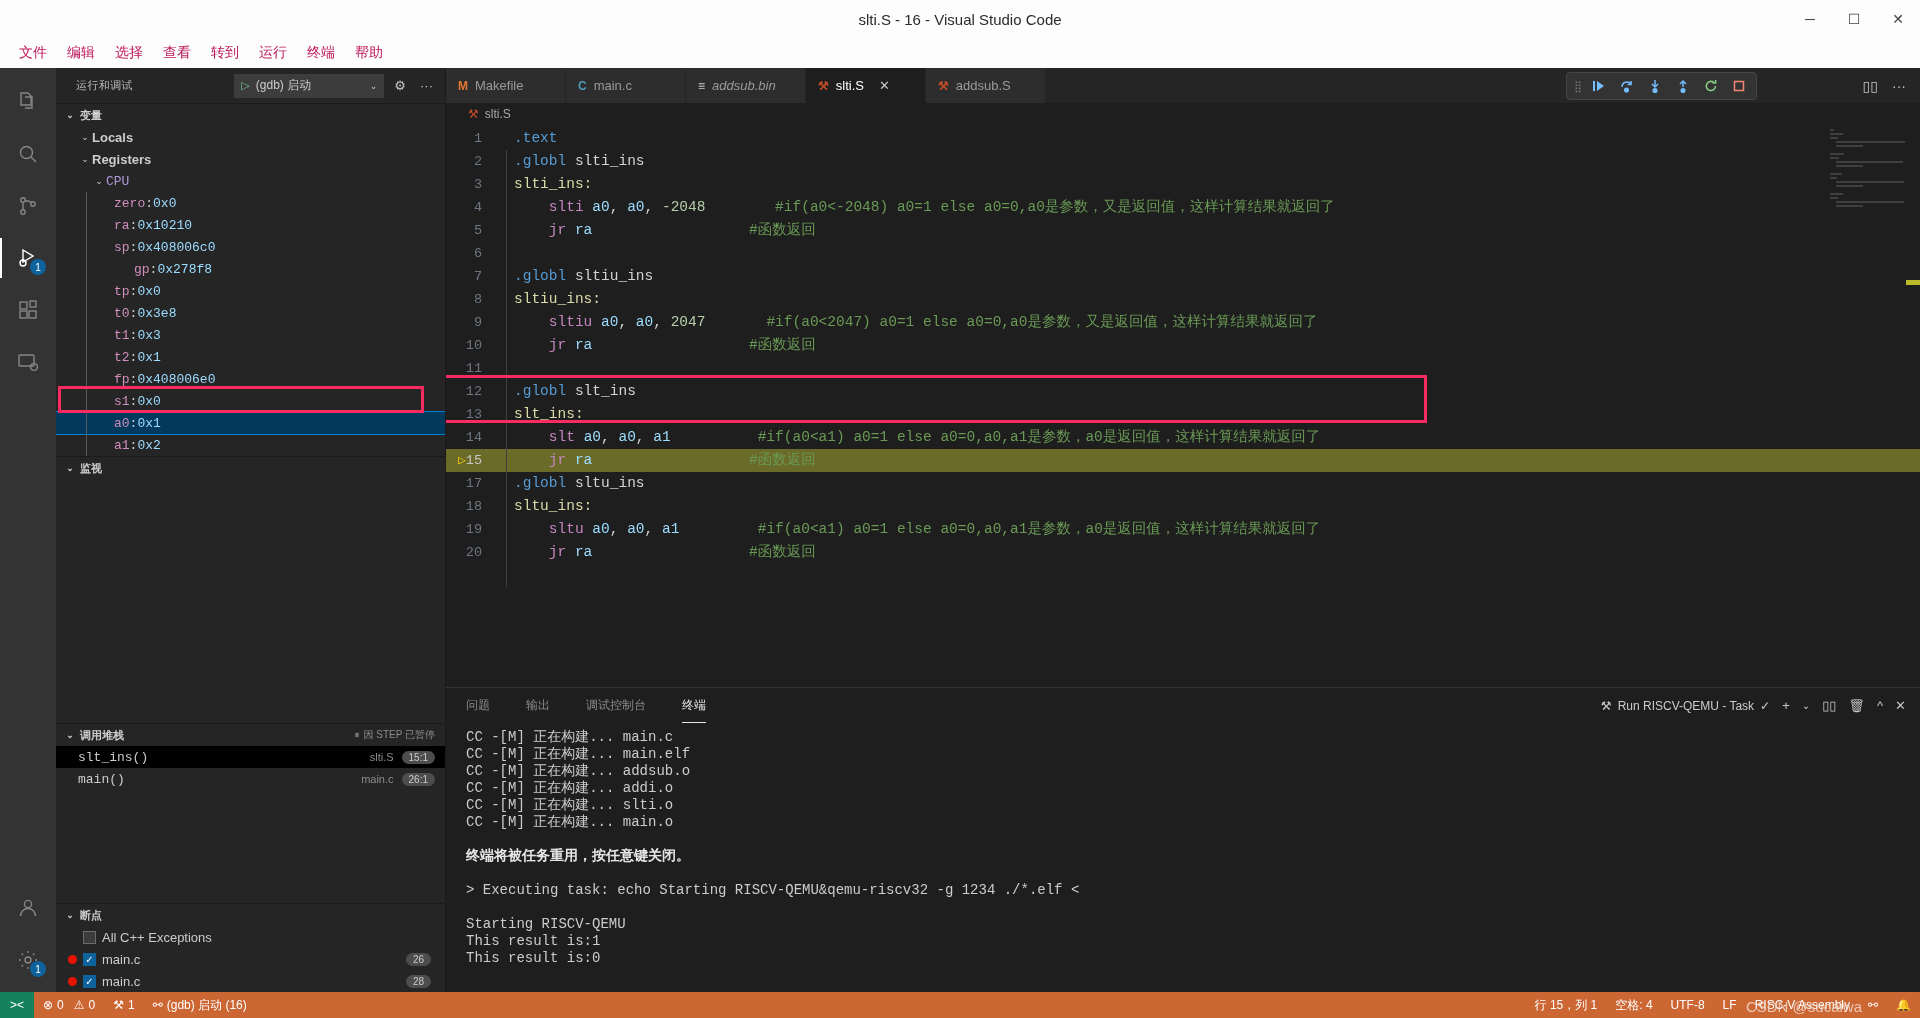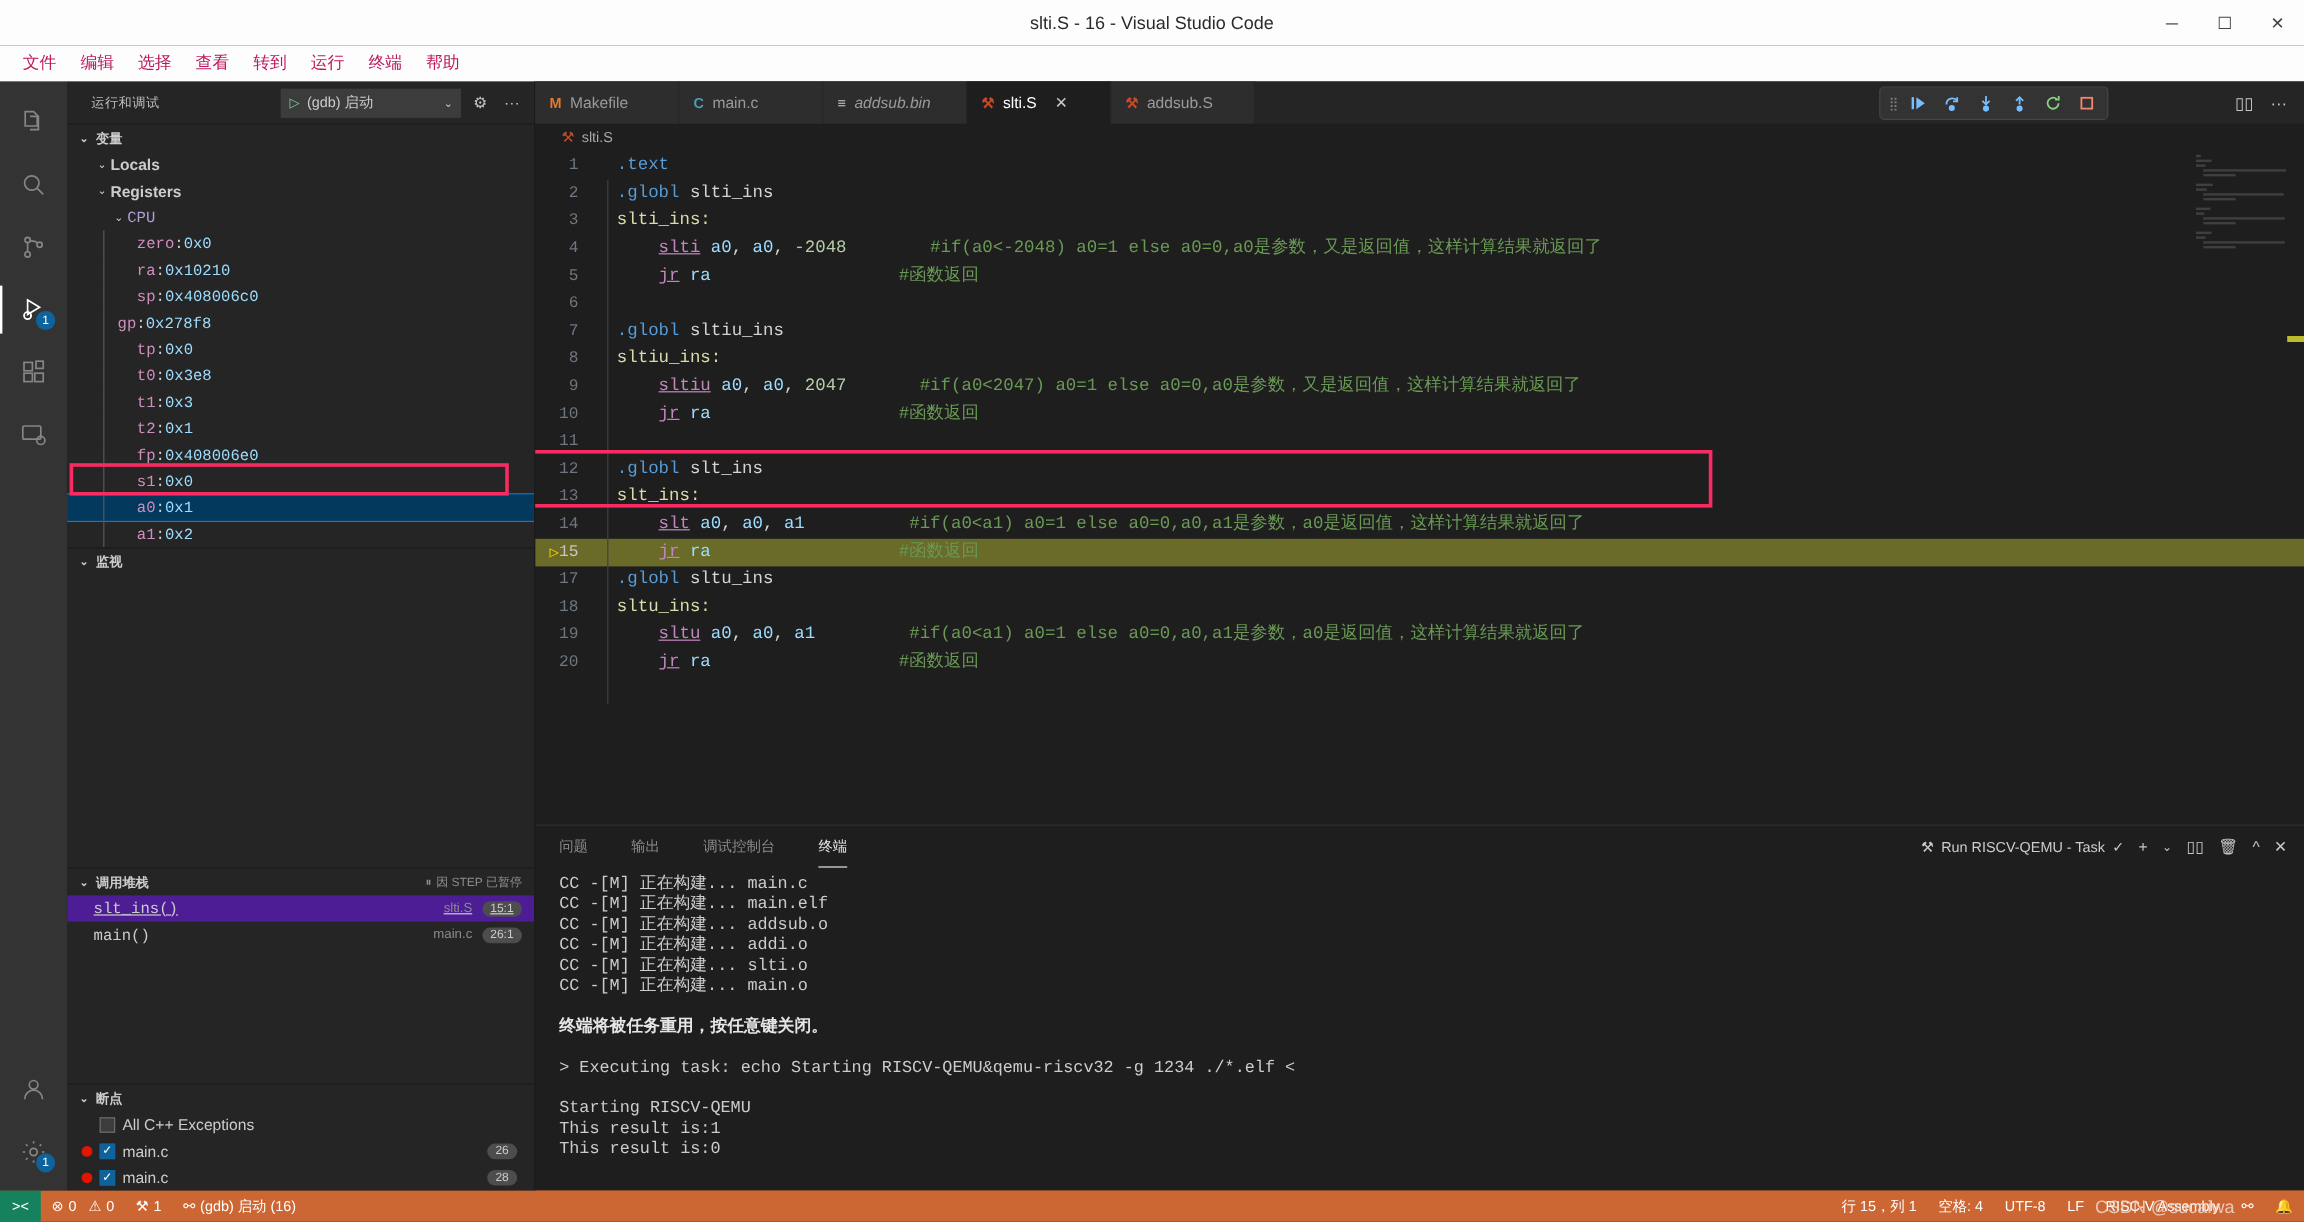--- a/index.html
+++ b/index.html
@@ -106,21 +106,21 @@
   .tree-row.selected { background: #04395e; outline: 1px solid #007fd4; }
   .tree-row .guide {
     position: absolute; left: 30px; top: 0; bottom: 0; width: 1px; background: #585858;
   }
 
   
   .cs-row {
     height: 22px; display: flex; align-items: center; padding-left: 22px;
     font-size: 13px; color: #cccccc; font-family: "Liberation Mono", monospace;
   }
-  .cs-row.active { background: #4c1d95; text-decoration: underline; }
+  .cs-row.active { background: #000000; }
   .cs-file { margin-left: auto; font-size: 11px; color: #8c8c8c; font-family:"Liberation Sans",sans-serif;}
   .cs-line {
     background: #4d4d4d; color: #cccccc; border-radius: 9px;
     font-size: 10px; padding: 1px 7px; margin: 0 10px 0 8px; font-family:"Liberation Sans",sans-serif;
   }
 
   
   .bp-row { height: 22px; display: flex; align-items: center; padding-left: 12px; font-size: 13px; color: #cccccc; gap: 6px;}
   .bp-dot { width: 9px; height: 9px; border-radius: 50%; background: #e51400; flex:none; }
   .bp-dot.hidden { visibility: hidden; }
@@ -168,21 +168,21 @@
     padding-top: 2px; position: relative;
   }
   .cline { height: 23px; display: flex; align-items: center; white-space: pre; position: relative; }
   .cline.current { background: #6a6a29; }
   .gutter { width: 56px; text-align: right; padding-right: 20px; color: #6e7681; flex: none; font-size: 13.5px;}
   .cline.current .gutter { color: #c6c6c6; }
   .bp-arrow { position: absolute; left: 12px; color: #ffcc00; font-size: 13px; }
   .ctext { padding-left: 12px; }
   .k-dir { color: #569cd6; }      
   .k-label { color: #dcdcaa; }    
-  .k-ins { color: #c586c0; text-decoration: underline; }      
+  .k-ins { color: #c586c0; }      
   .k-reg { color: #9cdcfe; }      
   .k-num { color: #b5cea8; }      
   .k-cmt { color: #6a9955; }      
   .k-pln { color: #d4d4d4; }
   .indent-guide { position: absolute; left: 60px; top: 0; bottom: 0; width: 1px; background: #404040; }
 
   .minimap {
     position: absolute; right: 14px; top: 4px; width: 76px; height: 80px;
     opacity: .55;
   }
@@ -345,21 +345,21 @@
               <span class="var-name">ra</span>
               <span class="var-colon">: </span>
               <span class="var-val">0x10210</span>
             </div>
             <div class="tree-row" style="padding-left: 58px;">
               <span class="guide"></span>
               <span class="var-name">sp</span>
               <span class="var-colon">: </span>
               <span class="var-val">0x408006c0</span>
             </div>
-            <div class="tree-row" style="padding-left: 42px;">
+            <div class="tree-row" style="padding-left: 78px;">
               <span class="guide"></span>
               <span class="var-name">gp</span>
               <span class="var-colon">: </span>
               <span class="var-val">0x278f8</span>
             </div>
             <div class="tree-row" style="padding-left: 58px;">
               <span class="guide"></span>
               <span class="var-name">tp</span>
               <span class="var-colon">: </span>
               <span class="var-val">0x0</span>

